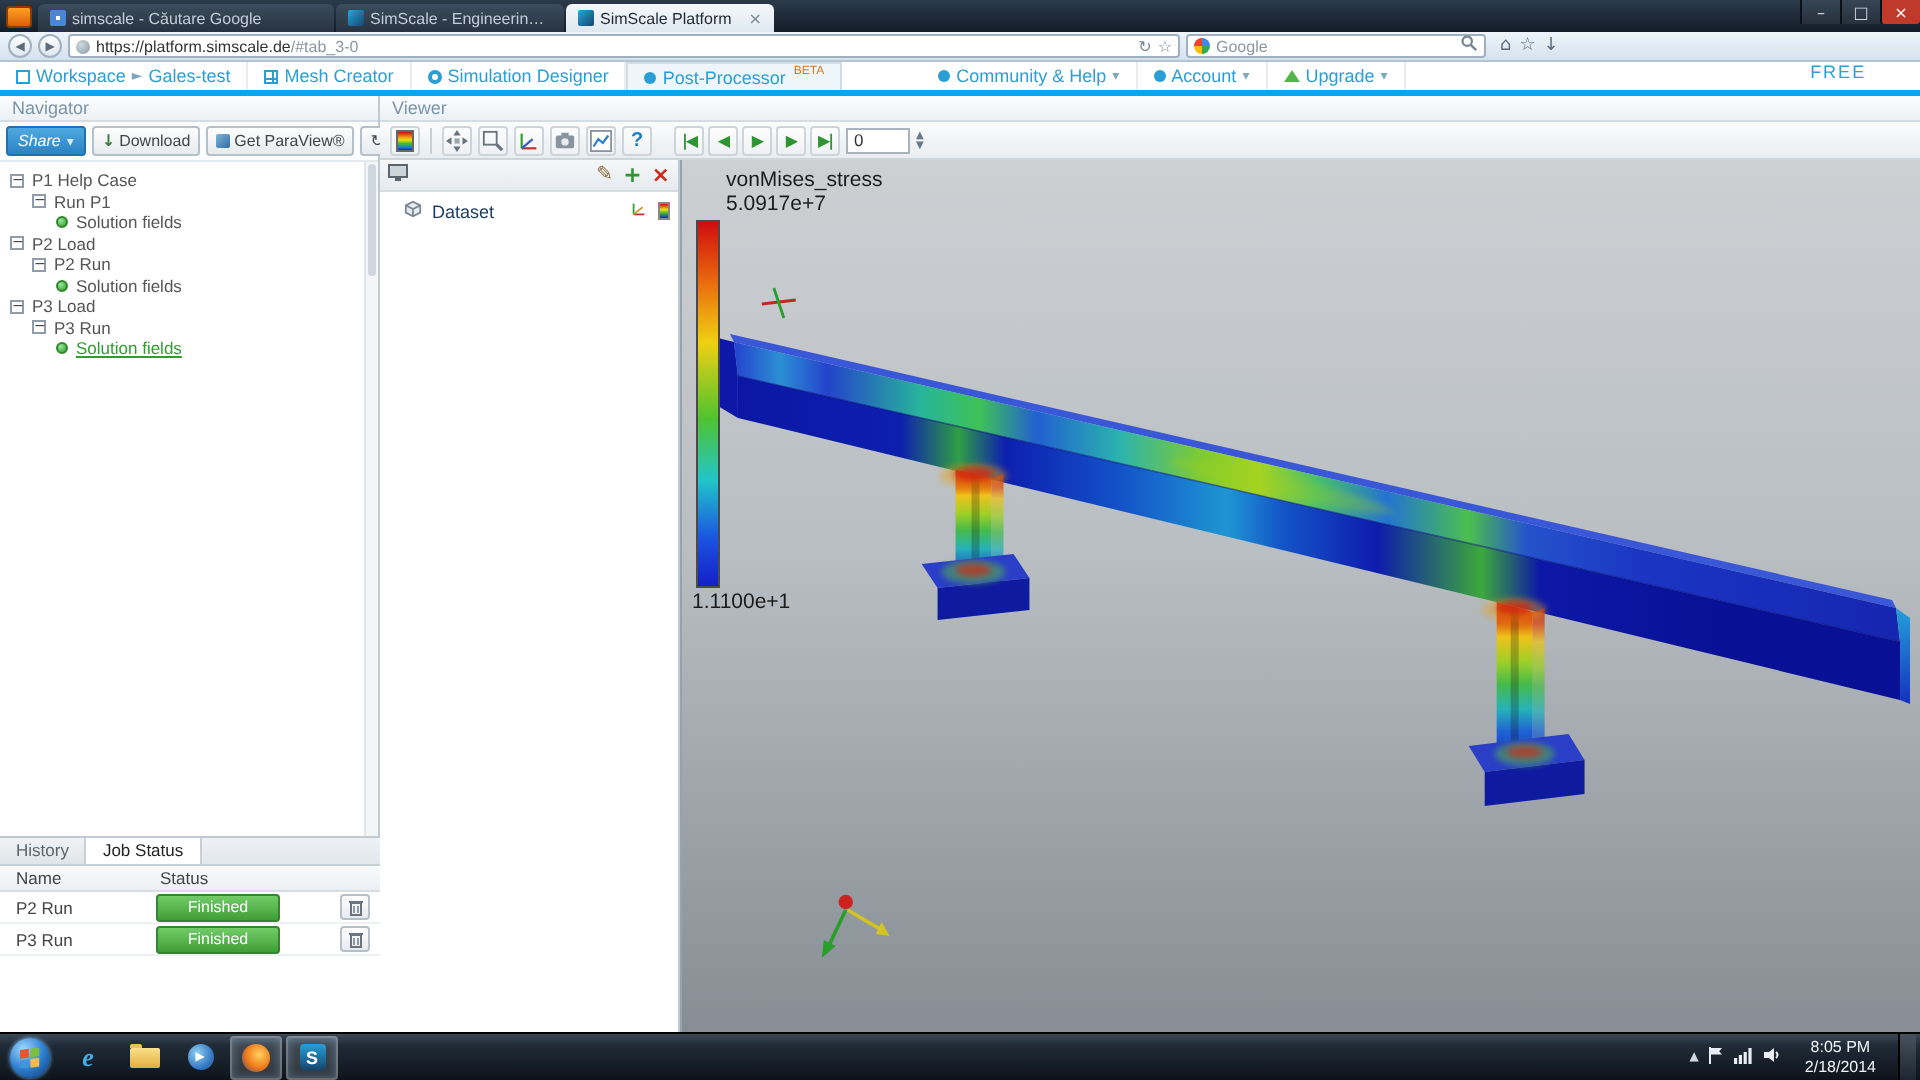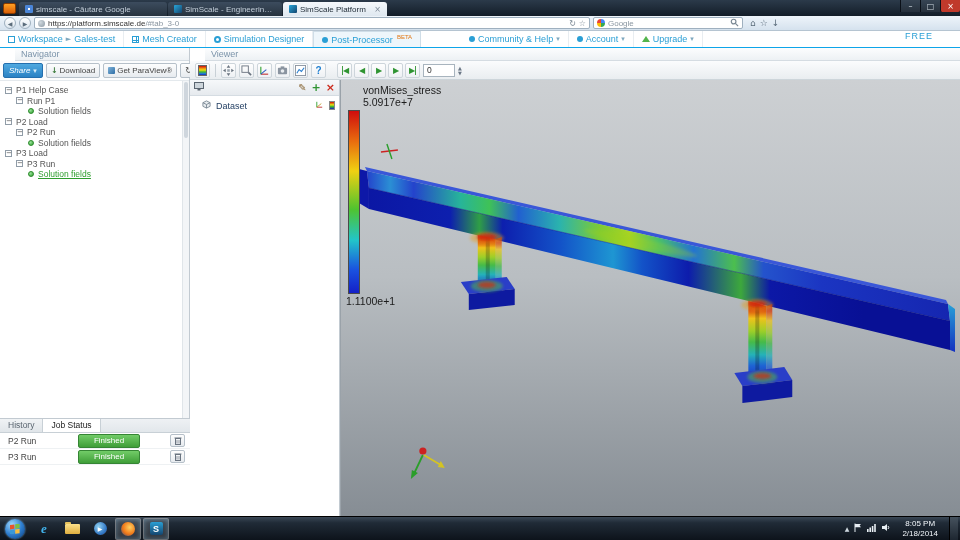--- a/index.html
+++ b/index.html
@@ -29,40 +29,40 @@
   .site-id{width:7px;height:7px;border-radius:50%;background:radial-gradient(circle at 35% 35%,#cfd8de,#8b98a3);flex:none;}
   .url-text{font-size:8px;color:#333;white-space:nowrap;overflow:hidden;flex:1;}
   .url-text .path{color:#8a96a1;}
   .url-icon{color:#7a8894;font-size:8px;flex:none;}
   .searchbox{width:150px;height:12px;background:#fff;border:1px solid #9fb0bf;border-radius:2px;display:flex;align-items:center;gap:3px;padding:0 3px;}
   .searchbox input{border:0;outline:0;width:100%;font-size:8px;color:#8a96a1;font-family:inherit;background:transparent;}
   .g-logo{width:8px;height:8px;border-radius:50%;background:conic-gradient(#4285f4 0 25%,#34a853 0 50%,#fbbc05 0 75%,#ea4335 0);flex:none;}
   .nav-right{display:flex;gap:4px;margin-left:4px;color:#5b6c7b;font-size:9px;align-items:center;}
 
   
-  .appbar{position:absolute;top:31px;left:0;width:960px;height:17px;background:#fff;border-bottom:1px solid #0ea5e9;display:flex;align-items:center;font-size:9px;color:#2a9fd5;}
+  .appbar{position:absolute;top:31px;left:0;width:960px;height:17px;background:#fff;border-bottom:3px solid #0ea5e9;display:flex;align-items:center;font-size:9px;color:#2a9fd5;}
   .app-item{display:flex;align-items:center;gap:3px;padding:0 8px;height:100%;border-right:1px solid #e8edf1;white-space:nowrap;cursor:default;}
   .app-item.active{background:#eef6fb;border:1px solid #cfdde7;border-bottom:0;}
   .sq-icon{width:7px;height:7px;flex:none;border:1px solid #2a9fd5;}
   .grid-icon{width:7px;height:7px;flex:none;background:linear-gradient(#2a9fd5,#2a9fd5) 3px 0/1px 7px no-repeat,linear-gradient(#2a9fd5,#2a9fd5) 0 3px/7px 1px no-repeat,#fff;border:1px solid #2a9fd5;}
   .circ-icon{width:7px;height:7px;border-radius:50%;border:2px solid #2a9fd5;flex:none;}
   .dot-icon{width:6px;height:6px;border-radius:50%;background:#2a9fd5;flex:none;}
   .up-icon{width:0;height:0;border-left:4px solid transparent;border-right:4px solid transparent;border-bottom:6px solid #53b54c;flex:none;}
   .beta{font-size:6px;color:#e07613;vertical-align:super;margin-left:1px;position:relative;top:-3px;}
   .caret{font-size:7px;color:#7fa8bf;}
   .app-group-right{margin-left:40px;display:flex;height:100%;}
   .app-far-right{margin-left:auto;display:flex;align-items:center;gap:8px;padding-right:4px;height:100%;flex-direction:column;}
   .plan-free{color:#2a9fd5;font-size:9px;letter-spacing:1px;}
   .brand{display:flex;align-items:center;gap:3px;color:#15344f;font-weight:bold;font-size:11px;letter-spacing:0.5px;}
   .brand-bars{width:10px;height:12px;background:linear-gradient(90deg,#15456e 0 30%,#2a9fd5 30% 65%,#4db8a0 65% 100%);transform:skewX(-12deg);}
 
   
   .left-panel{position:absolute;top:48px;left:0;width:190px;height:468px;background:#fff;border-right:1px solid #c2cad1;}
   .viewer-panel{position:absolute;top:48px;left:190px;width:770px;height:468px;background:#fff;}
-  .panel-header{height:13px;background:linear-gradient(#fcfdfe,#edf1f4);border-bottom:1px solid #d5dce2;color:#7b94aa;font-size:9px;padding:1px 6px;margin-left:15px;}
+  .panel-header{height:13px;background:linear-gradient(#fcfdfe,#edf1f4);border-bottom:1px solid #d5dce2;color:#7b94aa;font-size:9px;padding:1px 6px;}
 
   
   .nav-toolbar{height:20px;display:flex;align-items:center;gap:3px;padding:0 3px;border-bottom:1px solid #e4e9ed;background:#fbfcfd;}
   .btn-share{background:linear-gradient(#4fa9e0,#2b82c4);color:#fff;border:1px solid #246fae;border-radius:2px;font-size:8px;padding:2px 5px;display:flex;gap:3px;align-items:center;font-style:italic;}
   .btn-share .caret{color:#d8ecf8;}
   .btn-small{background:linear-gradient(#fdfdfd,#e7ebef);border:1px solid #b6c0c9;border-radius:2px;font-size:8px;color:#444;padding:2px 4px;display:flex;gap:2px;align-items:center;white-space:nowrap;}
   .dl-arrow{color:#3a7a3a;font-weight:bold;font-size:8px;}
   .pv-icon{width:7px;height:7px;background:linear-gradient(135deg,#7fb2d8,#2f6ea6);border-radius:1px;}
 
   
@@ -288,20 +288,24 @@
     </div>
   </div>
   <div class="vscroll">
       <div class="vthumb"></div>
     </div>
 
   <div class="job-panel">
     <div class="job-tabs">
       <span class="job-tab">History</span>
       <span class="job-tab active">Job Status</span>
+    </div>
+    <div class="job-thead">
+      <span class="jc-name">Name</span>
+      <span class="jc-status">Status</span>
     </div>
     <div class="job-row">
       <span class="jr-name">P2 Run</span>
       <span class="badge">Finished</span>
       <span class="trash-btn">
         <svg width="8" height="9" viewBox="0 0 8 9">
             <rect x="1.5" y="2.5" width="5" height="6" fill="none" stroke="#6a7480"></rect>
             <line x1="0.5" y1="2" x2="7.5" y2="2" stroke="#6a7480"></line>
             <line x1="3" y1="4" x2="3" y2="7.5" stroke="#6a7480" stroke-width="0.7"></line>
             <line x1="5" y1="4" x2="5" y2="7.5" stroke="#6a7480" stroke-width="0.7"></line>

